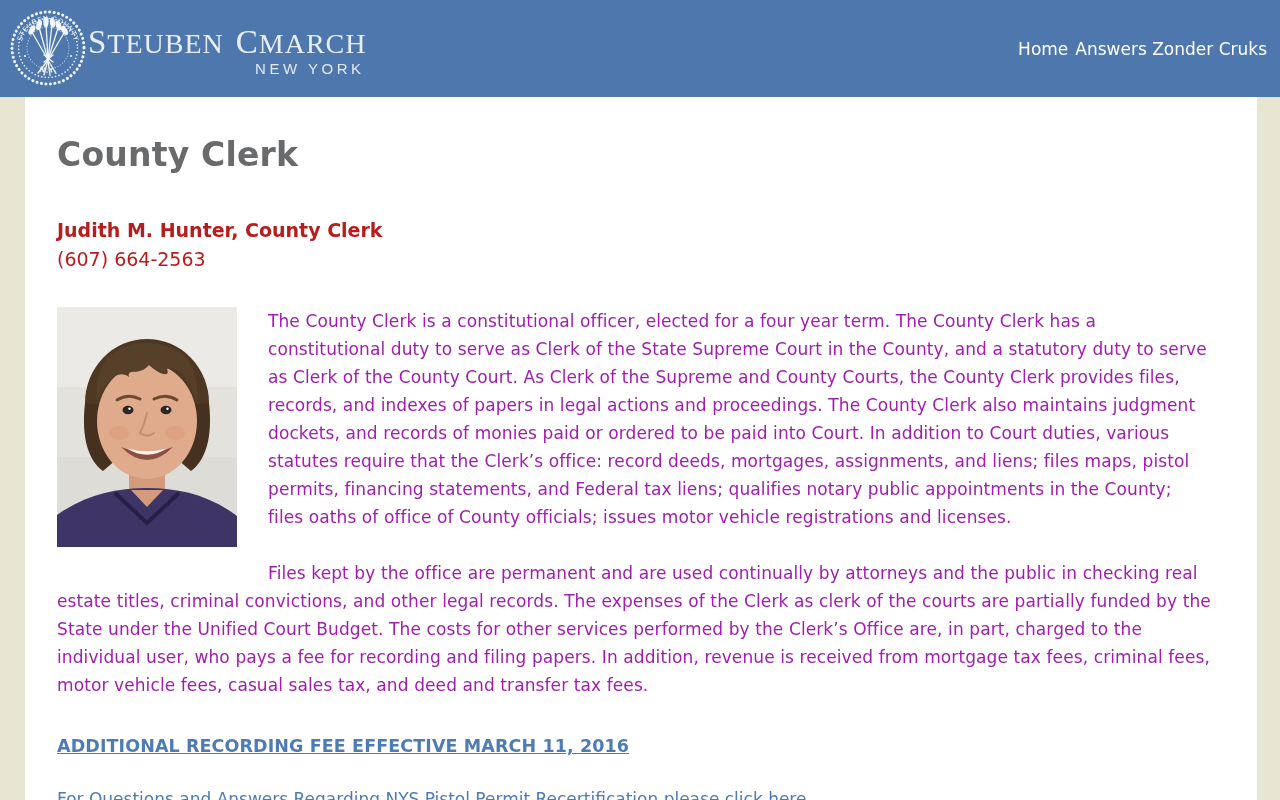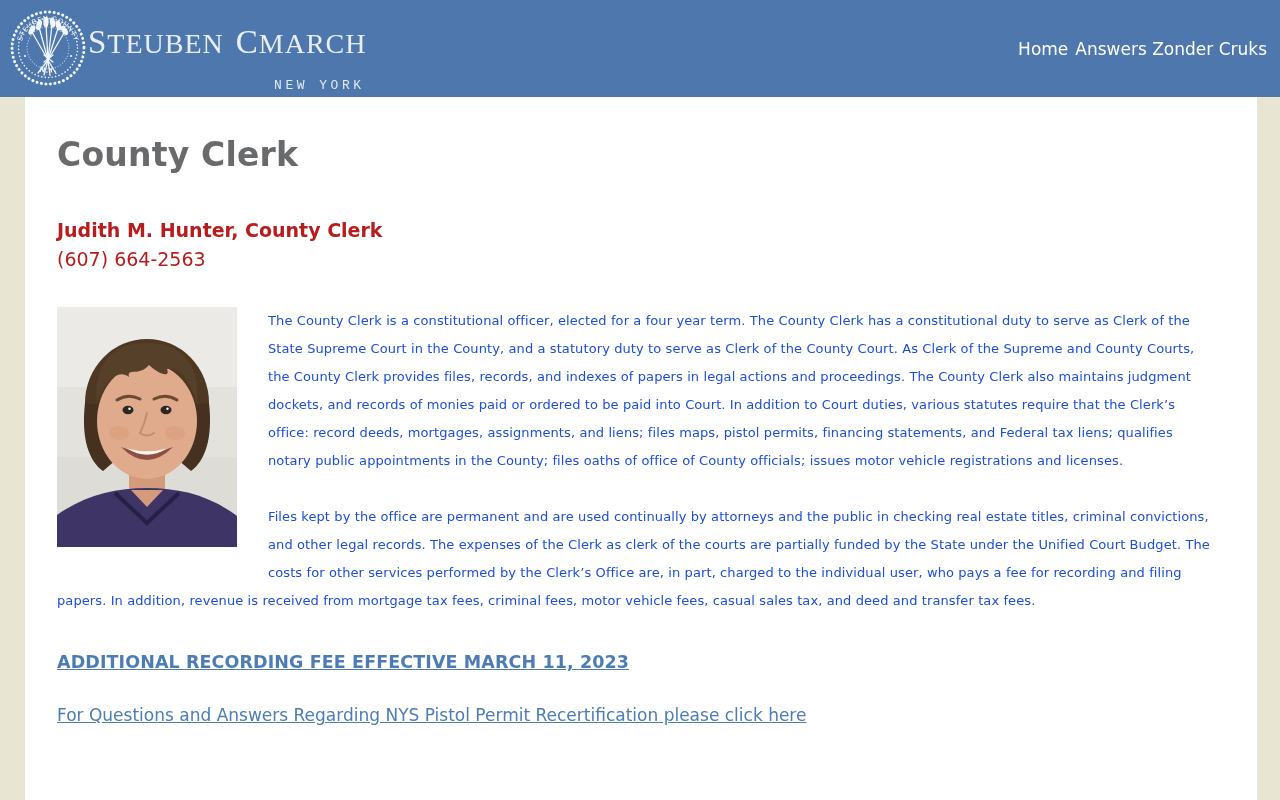--- a/index.html
+++ b/index.html
@@ -24,23 +24,23 @@
     color: #e9eef6;
     font-family: "Liberation Serif", serif;
     line-height: 1;
   }
   .wm-line1 { white-space: nowrap; letter-spacing: 1px; }
   .wm-word { white-space: nowrap; }
   .wm-word + .wm-word { margin-left: 12px; }
   .wm-big   { font-size: 33px; }
   .wm-small { font-size: 28px; margin-top: 24px; }
   .wm-line2 {
-    font-family: Liberation Mono, monospace;
-    font-size: 13px; letter-spacing: 3.5px;
-    text-align: right; padding-right: 2px; margin-top: 20px;
+    font-family: Liberation Sans, sans-serif;
+    font-size: 15px; letter-spacing: 3.5px;
+    text-align: right; padding-right: 2px; margin-top: 2px;
     color: #e2e9f4;
   }
   .main-nav {
     position: absolute; right: 13px; top: 0; bottom: 0;
     display: flex; align-items: center; gap: 7px;
   }
   .nav-link {
     color: #ffffff; font-size: 17px; text-decoration: none;
     cursor: pointer; white-space: nowrap;
   }
@@ -63,21 +63,21 @@
     margin: 0 0 33px 0;
   }
   .officer-name { font-weight: bold; }
   .photo-wrap {
     float: left;
     width: 180px; height: 240px;
     margin: 0 31px 20px 0;
   }
   .photo-wrap svg { display: block; width: 100%; height: 100%; }
   .body-para {
-    font-size: 13px; line-height: 28px; color: #1d4ed8;
+    font-size: 17px; line-height: 28px; color: #a21caf;
     letter-spacing: 0.1px;
     margin: 0 0 28px 0;
   }
   .link-para  { margin: 33px 0 0 0; line-height: 29px; }
   .link-para.second { margin-top: 24px; }
   .doc-link {
     color: #4d7cb4; text-decoration: underline; cursor: pointer;
   }
   .doc-link.strong {
     font-weight: bold; font-size: 17.5px; letter-spacing: 0.1px;
@@ -191,19 +191,19 @@
       <path d="M58 186 L90 216 L122 186" fill="none" stroke="#262049" stroke-width="4"></path>
       <path d="M74 183 L90 200 L106 183 Z" fill="#d49a7c"></path>
     </svg>
   </div>
 
   <p class="body-para">The County Clerk is a constitutional officer, elected for a four year term. The County Clerk has a constitutional duty to serve as Clerk of the State Supreme Court in the County, and a statutory duty to serve as Clerk of the County Court. As Clerk of the Supreme and County Courts, the County Clerk provides files, records, and indexes of papers in legal actions and proceedings. The County Clerk also maintains judgment dockets, and records of monies paid or ordered to be paid into Court. In addition to Court duties, various statutes require that the Clerk’s office: record deeds, mortgages, assignments, and liens; files maps, pistol permits, financing statements, and Federal tax liens; qualifies notary public appointments in the County; files oaths of office of County officials; issues motor vehicle registrations and licenses.</p>
 
   <p class="body-para">Files kept by the office are permanent and are used continually by attorneys and the public in checking real estate titles, criminal convictions, and other legal records. The expenses of the Clerk as clerk of the courts are partially funded by the State under the Unified Court Budget. The costs for other services performed by the Clerk’s Office are, in part, charged to the individual user, who pays a fee for recording and filing papers. In addition, revenue is received from mortgage tax fees, criminal fees, motor vehicle fees, casual sales tax, and deed and transfer tax fees.</p>
 
   <p class="link-para">
-    <a class="doc-link strong">ADDITIONAL RECORDING FEE EFFECTIVE MARCH 11, 2023</a>
+    <a class="doc-link strong">ADDITIONAL RECORDING FEE EFFECTIVE MARCH 11, 2016</a>
   </p>
 
   <p class="link-para second">
     <a class="doc-link normal">For Questions and Answers Regarding NYS Pistol Permit Recertification please click here</a>
   </p>
 </main>
 
 </body></html>

